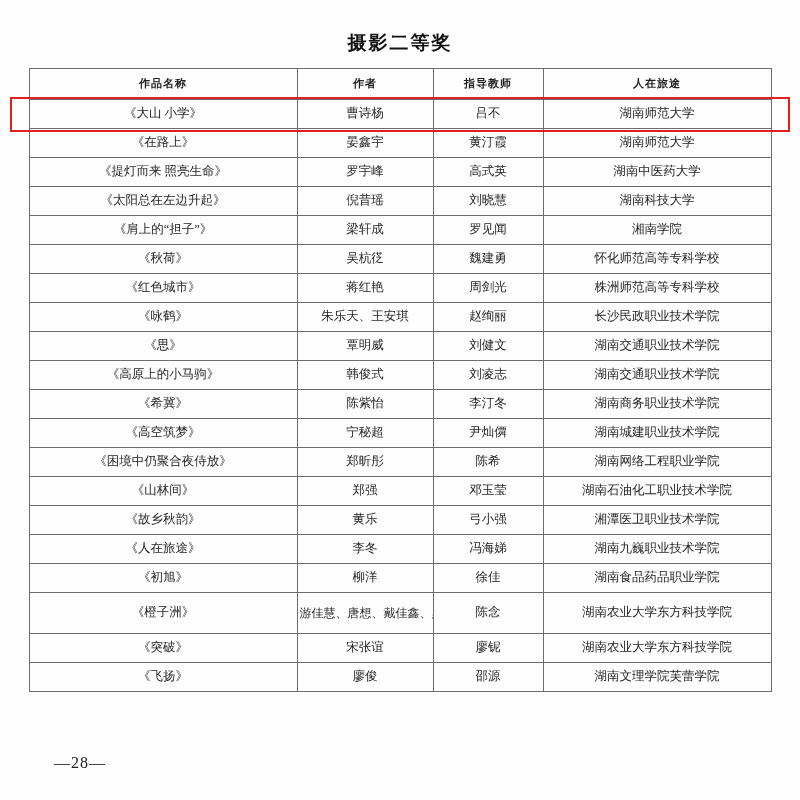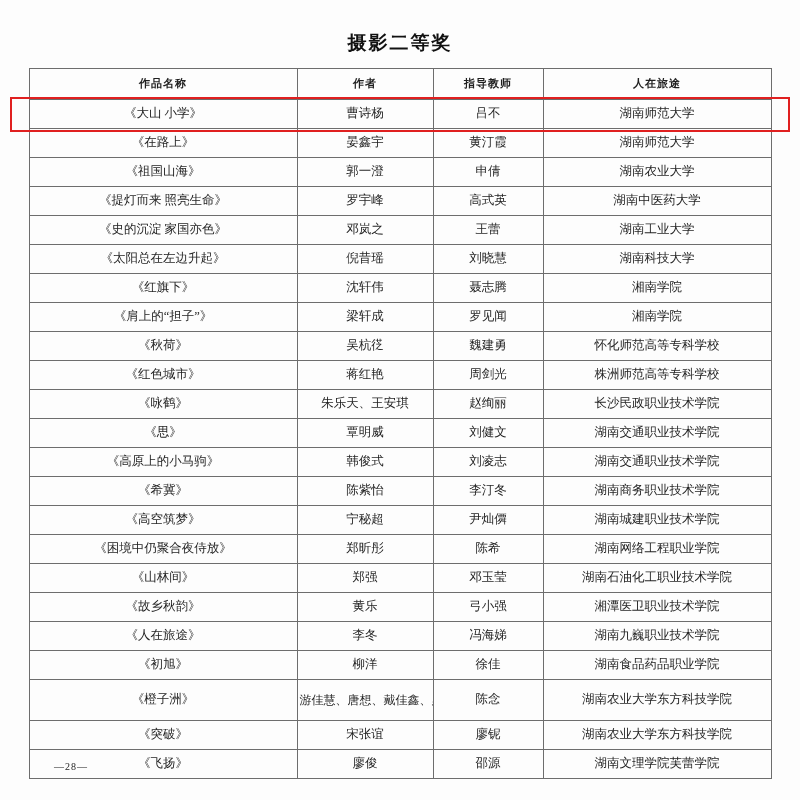--- a/index.html
+++ b/index.html
@@ -74,21 +74,21 @@
   .highlight-box {
     position: absolute;
     border: 2px solid #e02020;
     box-sizing: border-box;
     pointer-events: none;
   }
   .page-number {
     position: absolute;
     left: 54px;
     bottom: 28px;
-    font-size: 10px;
+    font-size: 16px;
     letter-spacing: 1px;
     color: #222;
   }
 </style>
 </head>
 <body>
 
 <div class="page">
 
   <div class="doc-title">摄影二等奖</div>
@@ -115,48 +115,30 @@
           <td>吕不</td>
           <td>湖南师范大学</td>
         </tr>
         <tr>
           <td>《在路上》</td>
           <td>晏鑫宇</td>
           <td>黄汀霞</td>
           <td>湖南师范大学</td>
         </tr>
         <tr>
-          <td>《祖国山海》</td>
-          <td>郭一澄</td>
-          <td>申倩</td>
-          <td>湖南农业大学</td>
-        </tr>
-        <tr>
           <td>《提灯而来  照亮生命》</td>
           <td>罗宇峰</td>
           <td>高式英</td>
           <td>湖南中医药大学</td>
         </tr>
         <tr>
-          <td>《史的沉淀  家国亦色》</td>
-          <td>邓岚之</td>
-          <td>王蕾</td>
-          <td>湖南工业大学</td>
-        </tr>
-        <tr>
           <td>《太阳总在左边升起》</td>
           <td>倪昔瑶</td>
           <td>刘晓慧</td>
           <td>湖南科技大学</td>
-        </tr>
-        <tr>
-          <td>《红旗下》</td>
-          <td>沈轩伟</td>
-          <td>聂志腾</td>
-          <td>湘南学院</td>
         </tr>
         <tr>
           <td>《肩上的“担子”》</td>
           <td>梁轩成</td>
           <td>罗见闻</td>
           <td>湘南学院</td>
         </tr>
         <tr>
           <td>《秋荷》</td>
           <td>吴杭徔</td>

